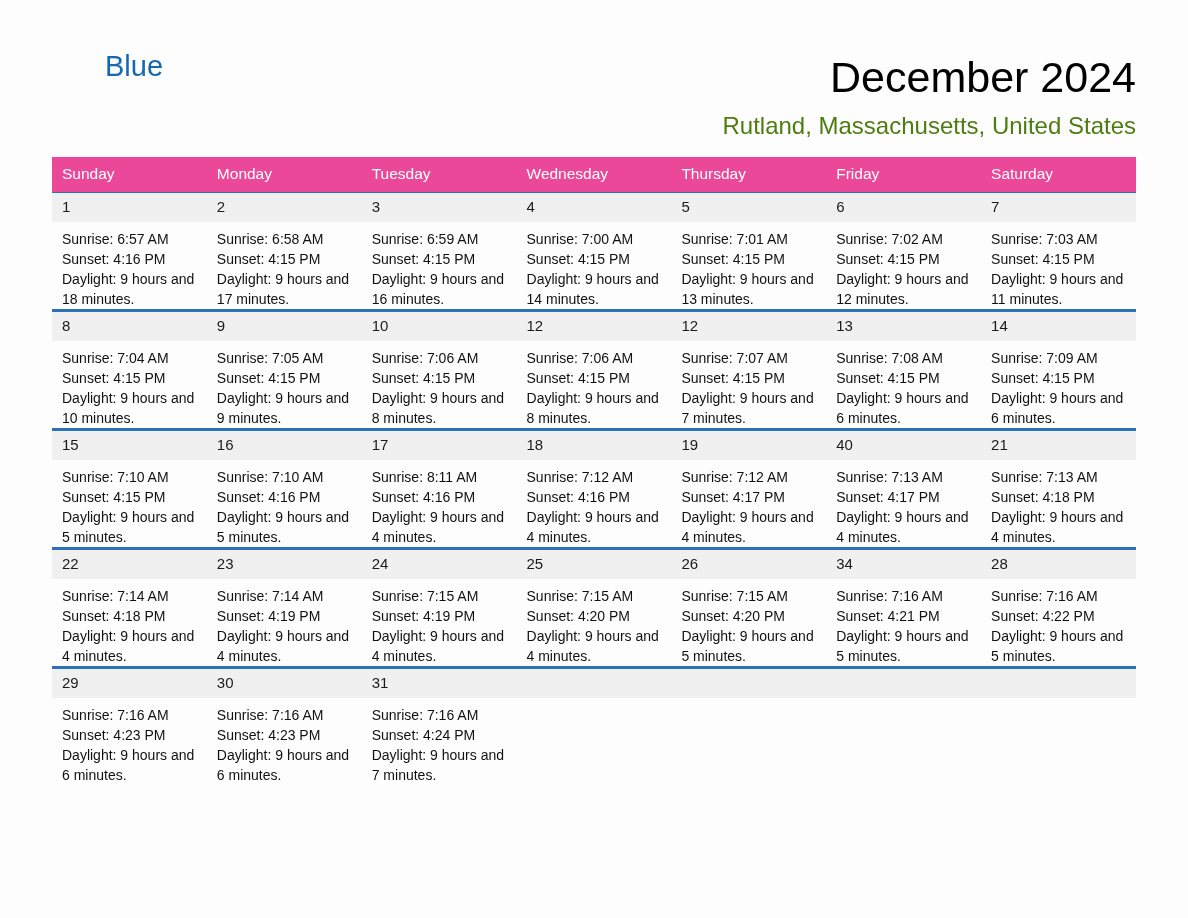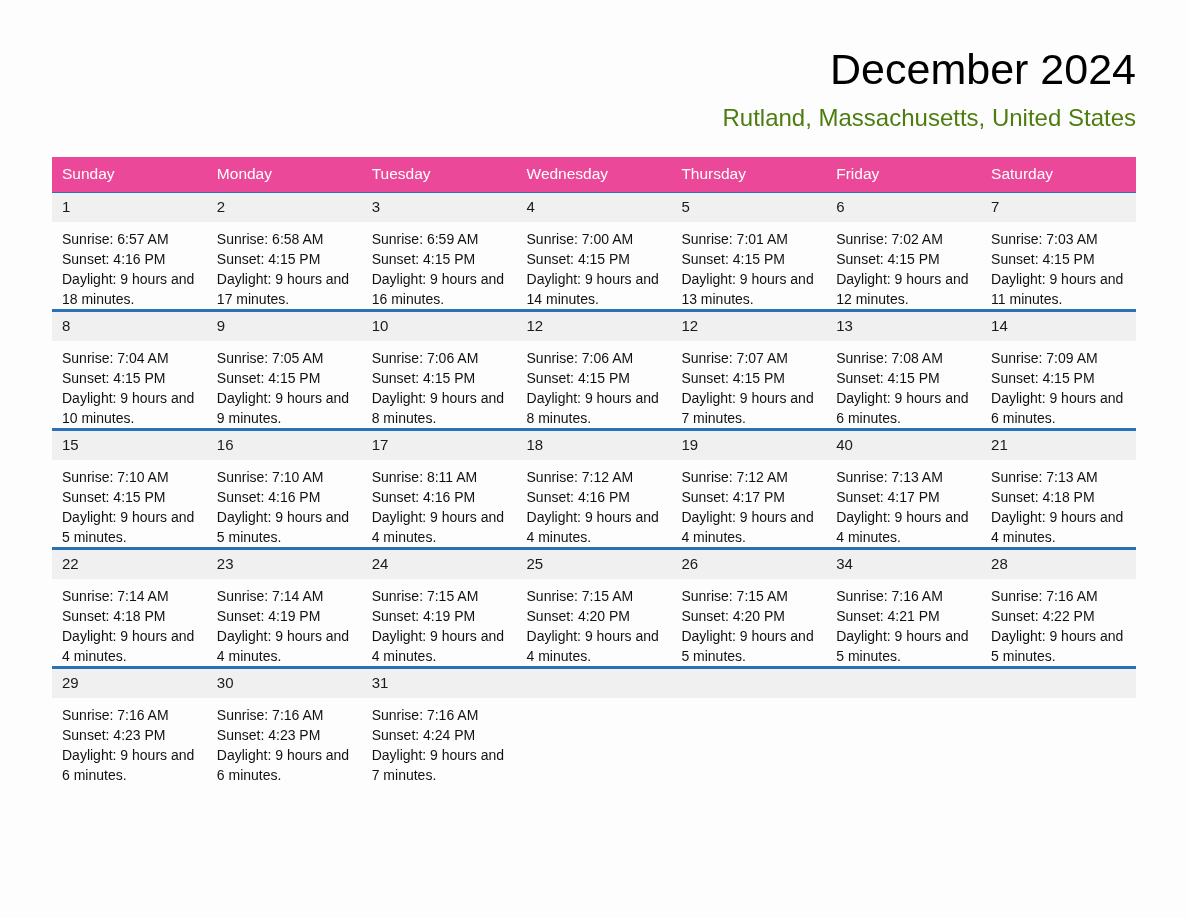--- a/index.html
+++ b/index.html
@@ -66,21 +66,21 @@
     padding-left: 47px;
     font-size: 29px;
     line-height: 32px;
     color: #1569b0;
     white-space: nowrap;
   }
 
   .title-block {
     position: absolute;
     right: 0;
-    top: 0;
+    top: 8px;
     text-align: right;
     width: 800px;
   }
   .month-title {
     font-size: 43px;
     line-height: 50px;
     font-weight: normal;
     color: #000;
     margin: 0;
     white-space: nowrap;
@@ -158,20 +158,21 @@
   }
 </style>
 </head>
 <body>
 
 <div class="page">
 
   <div class="header">
 
     <div class="brand">
+      <span class="brand-row2">Blue</span>
     </div>
 
     <div class="title-block">
       <h1 class="month-title">December 2024</h1>
       <p class="location">Rutland, Massachusetts, United States</p>
     </div>
 
   </div>
 
   <div class="calendar">

